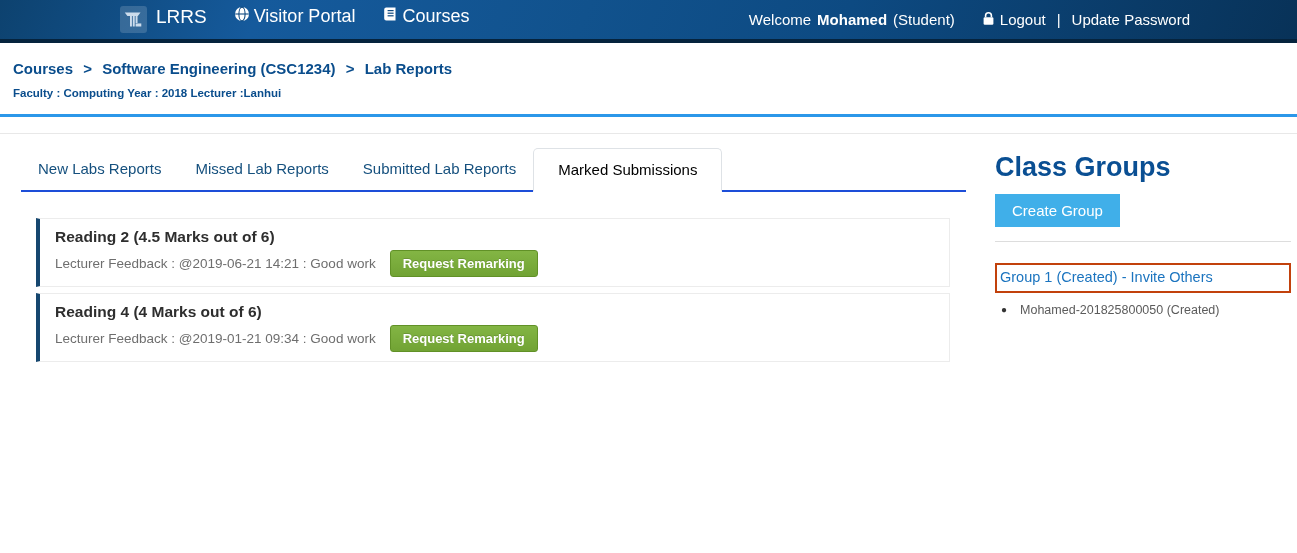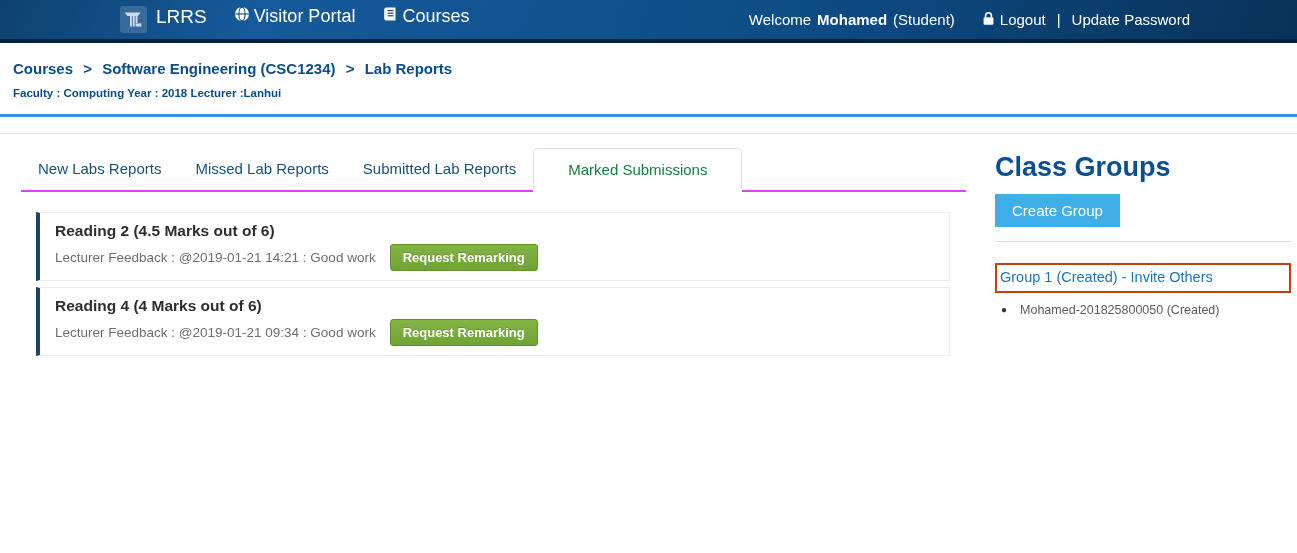--- a/index.html
+++ b/index.html
@@ -36,27 +36,27 @@
   .breadcrumb .sep { margin:0 6px; }
   .crumb-meta { color:#0a4d8c; font-weight:bold; font-size:11.5px; margin-top:10px; }
   .subheader-strip { height:17px; border-bottom:1px solid #e8e8e8; background:#fff; }
 
   
   .content { display:flex; align-items:flex-start; padding-top:14px; }
   .main-col { margin-left:21px; width:945px; }
   .sidebar { margin-left:29px; width:296px; }
 
   
-  .tabs { display:flex; border-bottom:2px solid #d946ef; }
+  .tabs { display:flex; border-bottom:2px solid #1d4ed8; }
   .tab { padding:12px 17px; font-size:15px; color:#15507e; cursor:pointer; white-space:nowrap; }
   .tab.active { background:#fff; border:1px solid #dee2e6; border-bottom:2px solid #fff;
-                margin-bottom:-2px; border-radius:5px 5px 0 0; color:#15803d; padding:12px 34px; }
+                margin-bottom:-2px; border-radius:5px 5px 0 0; color:#000000; padding:12px 24px; }
 
   
-  .cards { margin:20px 0 0 15px; width:914px; }
+  .cards { margin:26px 0 0 15px; width:914px; }
   .card { background:#fff; border:1px solid #ececec; border-left:4px solid #16476f;
           padding:9px 15px 9px; margin-bottom:6px; }
   .card-title { font-size:15.5px; font-weight:bold; color:#2e2e2e; }
   .card-row { display:flex; align-items:center; margin-top:4px; }
   .feedback { font-size:13.5px; color:#6e6e6e; }
   .remark-btn { margin-left:14px; background:linear-gradient(#83b544,#71a334);
                 border:1px solid #619127; color:#fff; font-weight:bold; font-size:13px;
                 padding:5px 12px; border-radius:3px; cursor:pointer; font-family:inherit;
                 text-shadow:0 -1px 0 rgba(0,0,0,.15); }
 
@@ -151,21 +151,21 @@
         <div class="tab">New Labs Reports</div>
         <div class="tab">Missed Lab Reports</div>
         <div class="tab">Submitted Lab Reports</div>
         <div class="tab active">Marked Submissions</div>
       </nav>
 
       <div class="cards">
         <div class="card">
           <div class="card-title">Reading 2 (4.5 Marks out of 6)</div>
           <div class="card-row">
-            <span class="feedback">Lecturer Feedback : @2019-01-21 14:21 : Good work</span>
+            <span class="feedback">Lecturer Feedback : @2019-06-21 14:21 : Good work</span>
             <button class="remark-btn">Request Remarking</button>
           </div>
         </div>
         <div class="card">
           <div class="card-title">Reading 4 (4 Marks out of 6)</div>
           <div class="card-row">
             <span class="feedback">Lecturer Feedback : @2019-01-21 09:34 : Good work</span>
             <button class="remark-btn">Request Remarking</button>
           </div>
         </div>

